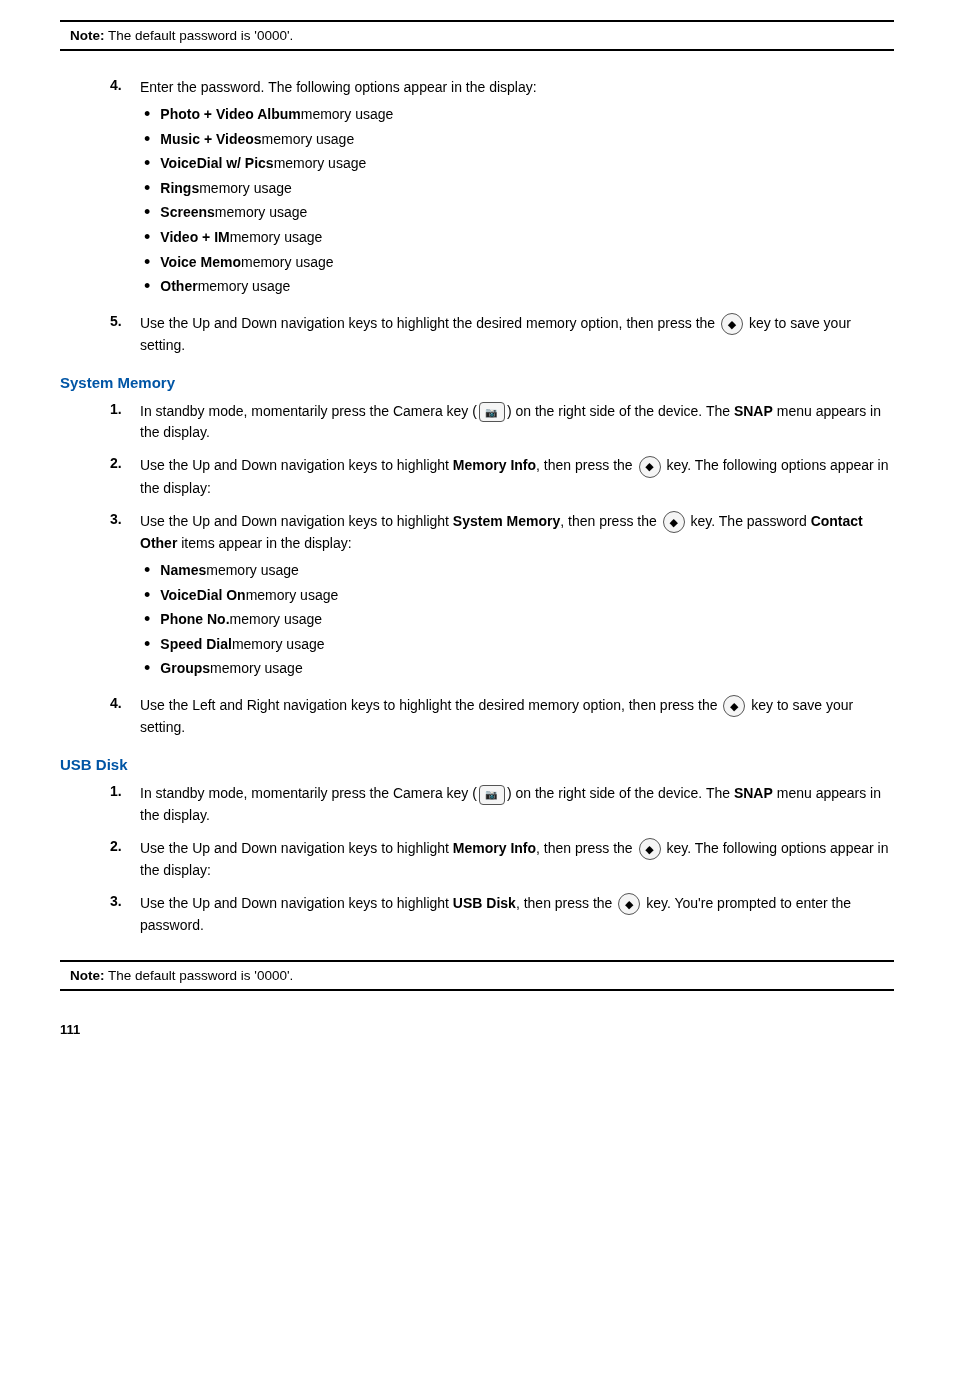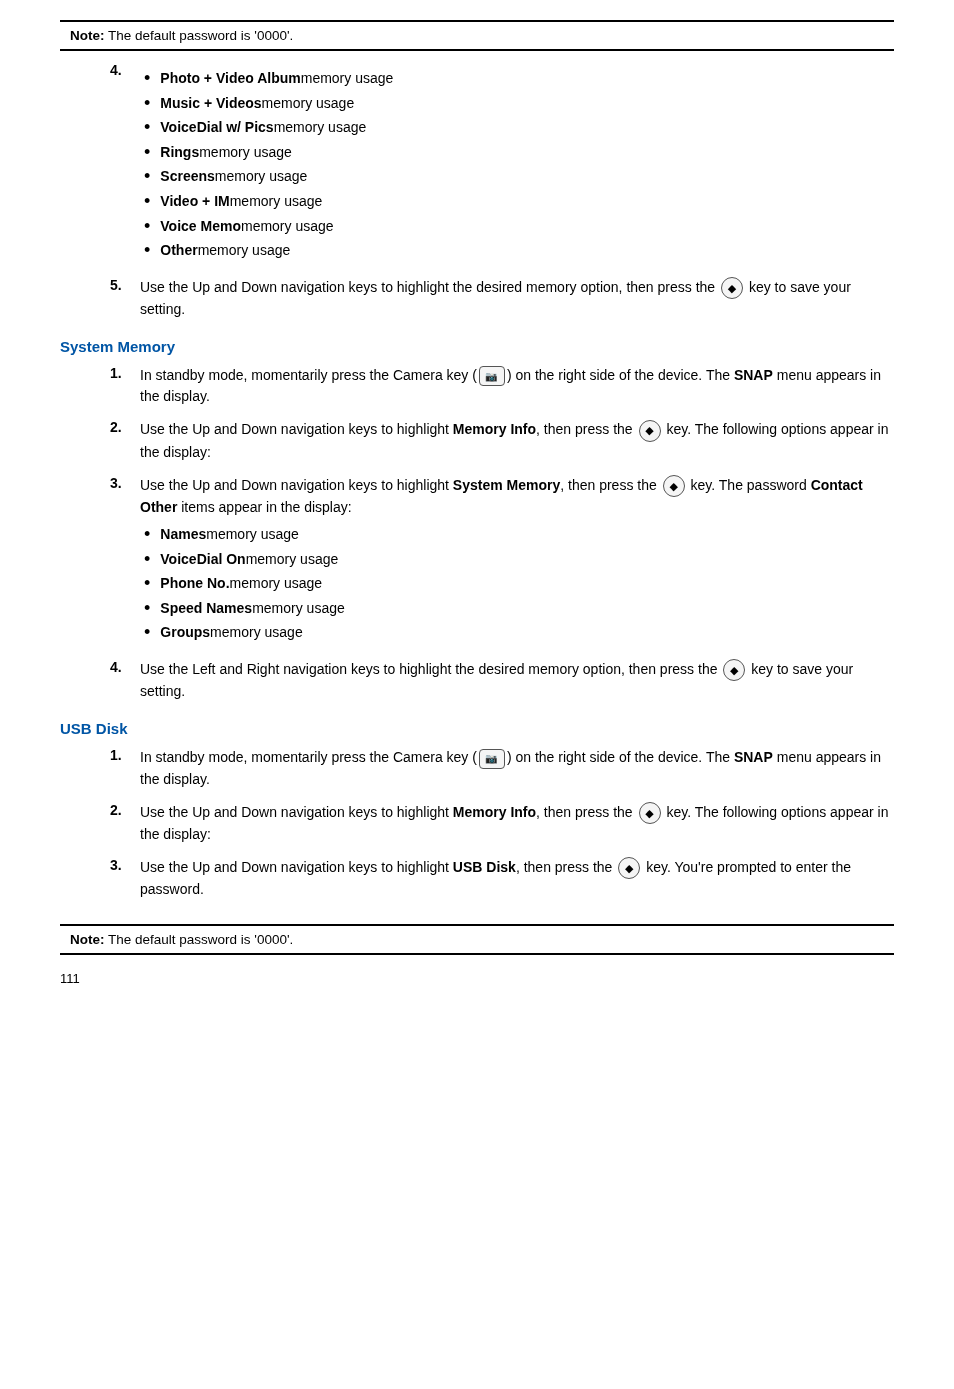--- a/index.html
+++ b/index.html
@@ -15,21 +15,21 @@
 
     .page {
       padding: 20px 60px 40px 60px;
       position: relative;
     }
 
     .note-box {
       border-top: 2px solid #000;
       border-bottom: 2px solid #000;
       padding: 6px 10px;
-      margin-bottom: 11px;
+      margin-bottom: 26px;
       font-size: 13.5px;
     }
 
     .note-box .note-label {
       font-weight: bold;
     }
 
     .step-list {
       list-style: none;
       padding: 0;
@@ -115,40 +115,42 @@
       vertical-align: middle;
       margin: 0 2px;
       background: #f5f5f5;
     }
 
     .page-number {
       position: absolute;
       bottom: 20px;
       left: 60px;
       font-size: 13px;
+      font-weight: bold;
     }
 
     .indent-block {
       margin-left: 50px;
     }
   </style>
 </head>
 <body>
 
 <div class="page">
 
   <div class="note-box">
     <span class="note-label">Note:</span><span> The default password is '0000'.</span>
   </div>
 
   <div class="indent-block">
     <ul class="step-list">
       <li>
         <span class="step-number">4.</span>
         <div class="step-content">
+          <span>Enter the password. The following options appear in the display:</span>
           <ul class="bullet-list">
             <li>
                 <span class="bold-term">Photo + Video Album</span>
                 <span> memory usage</span>
               </li>
             <li>
                 <span class="bold-term">Music + Videos</span>
                 <span> memory usage</span>
               </li>
             <li>
@@ -218,21 +220,21 @@
               </li>
             <li>
                 <span class="bold-term">VoiceDial On</span>
                 <span> memory usage</span>
               </li>
             <li>
                 <span class="bold-term">Phone No.</span>
                 <span> memory usage</span>
               </li>
             <li>
-                <span class="bold-term">Speed Names</span>
+                <span class="bold-term">Speed Dial</span>
                 <span> memory usage</span>
               </li>
             <li>
                 <span class="bold-term">Groups</span>
                 <span> memory usage</span>
               </li>
           </ul>
         </div>
       </li>
 

